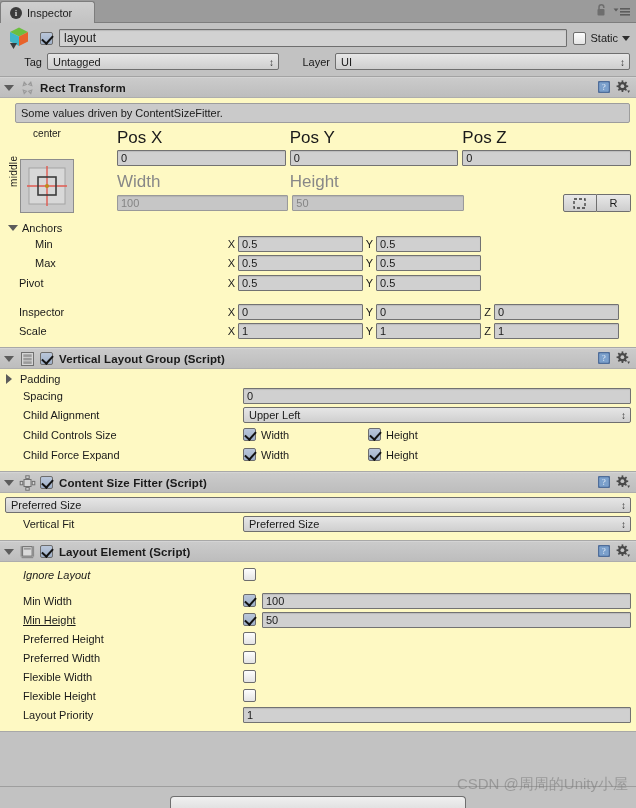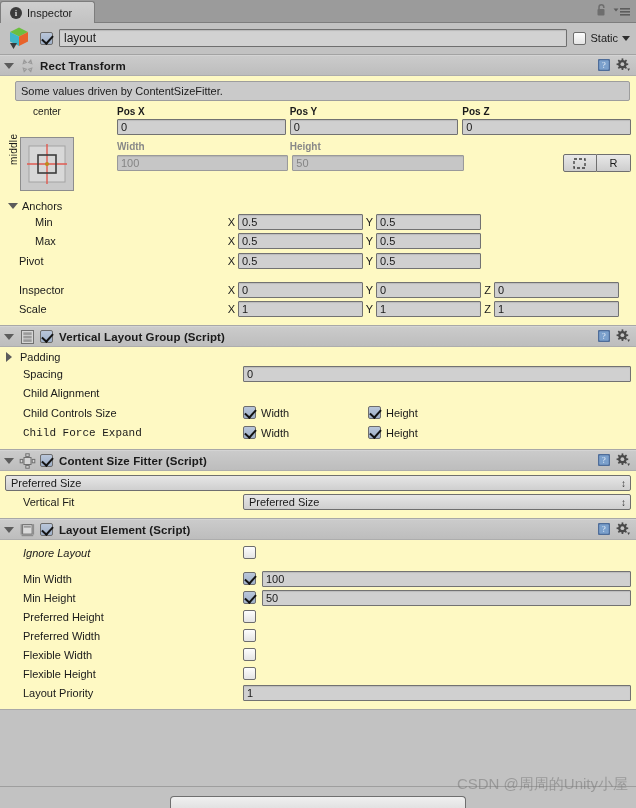--- a/index.html
+++ b/index.html
@@ -169,21 +169,21 @@
     border: 1px solid #727272;
     border-radius: 1px;
     display: flex; align-items: center;
     padding: 0 3px;
     font-size: 11px;
     box-shadow: inset 0 1px 1px rgba(0,0,0,.10);
     overflow: hidden;
   }
   .fld.dim { color: #858585; background: #c6c6c6; border-color: #9a9a9a; }
   .axis { width: 13px; text-align: center; font-size: 11px; flex: 0 0 13px; }
-  .colhdr { font-size: 10px; font-weight: bold; }
+  .colhdr { font-size: 17px; font-weight: normal; }
   .colhdr.dim { color: #888; }
 
   .btn {
     height: 18px;
     min-width: 30px;
     background: linear-gradient(#e8e8e8, #cdcdcd);
     border: 1px solid #6f6f6f;
     display: flex; align-items: center; justify-content: center;
     font-size: 11px;
   }
@@ -256,20 +256,30 @@
       </svg>
     </span>
     <span class="cb on"></span>
     <span class="name-field">
       <span>layout</span>
     </span>
     <span class="static-wrap">
       <span class="cb"></span>
       <span class="static-label">Static</span>
       <span class="caret-down"></span>
+    </span>
+  </div>
+  <div class="go-row2">
+    <span class="lbl-right" style="width:36px">Tag</span>
+    <span class="dd" style="width:232px">
+      <span>Untagged</span>
+    </span>
+    <span class="lbl-right" style="width:46px">Layer</span>
+    <span class="dd" style="flex:1">
+      <span>UI</span>
     </span>
   </div>
 </div>
 
 <div class="comp">
   <div class="comp-head">
     <span class="foldout"></span>
     <span class="comp-icon">
       <svg width="17" height="16" viewBox="0 0 17 16">
         <g fill="none" stroke="#9a9a9a" stroke-width="1.1">
@@ -491,30 +501,33 @@
       <span>Padding</span>
     </div>
     <div class="row">
       <span class="row-lbl" style="width:238px; padding-left:18px;">Spacing</span>
       <span class="fld" style="flex:1">
           <span>0</span>
         </span>
     </div>
     <div class="row">
       <span class="row-lbl" style="width:238px; padding-left:18px;">Child Alignment</span>
+      <span class="dd" style="flex:1; height:16px;">
+        <span>Upper Left</span>
+      </span>
     </div>
     <div class="row" style="margin-top:3px">
       <span class="row-lbl" style="width:238px; padding-left:18px;">Child Controls Size</span>
       <span class="cb on"></span>
       <span style="margin-left:5px; width:107px;">Width</span>
       <span class="cb on"></span>
       <span style="margin-left:5px">Height</span>
     </div>
     <div class="row" style="margin-top:3px">
-      <span class="row-lbl" style="width:238px; padding-left:18px;font-family:Liberation Mono, monospace;">Child Force Expand</span>
+      <span class="row-lbl" style="width:238px; padding-left:18px;">Child Force Expand</span>
       <span class="cb on"></span>
       <span style="margin-left:5px; width:107px;">Width</span>
       <span class="cb on"></span>
       <span style="margin-left:5px">Height</span>
     </div>
   </div>
 </div>
 
 <div class="comp">
   <div class="comp-head">
@@ -616,21 +629,21 @@
     </div>
 
     <div class="row">
       <span class="row-lbl" style="width:238px; padding-left:18px;">Min Width</span>
       <span class="cb on"></span>
       <span class="fld" style="flex:1; margin-left:6px;">
           <span>100</span>
         </span>
     </div>
     <div class="row">
-      <span class="row-lbl" style="width:238px; padding-left:18px;">Min Height</span>
+      <span class="row-lbl" style="width:238px; padding-left:18px;text-decoration:underline;">Min Height</span>
       <span class="cb on"></span>
       <span class="fld" style="flex:1; margin-left:6px;">
           <span>50</span>
         </span>
     </div>
     <div class="row">
       <span class="row-lbl" style="width:238px; padding-left:18px;">Preferred Height</span>
       <span class="cb"></span>
     </div>
     <div class="row">

